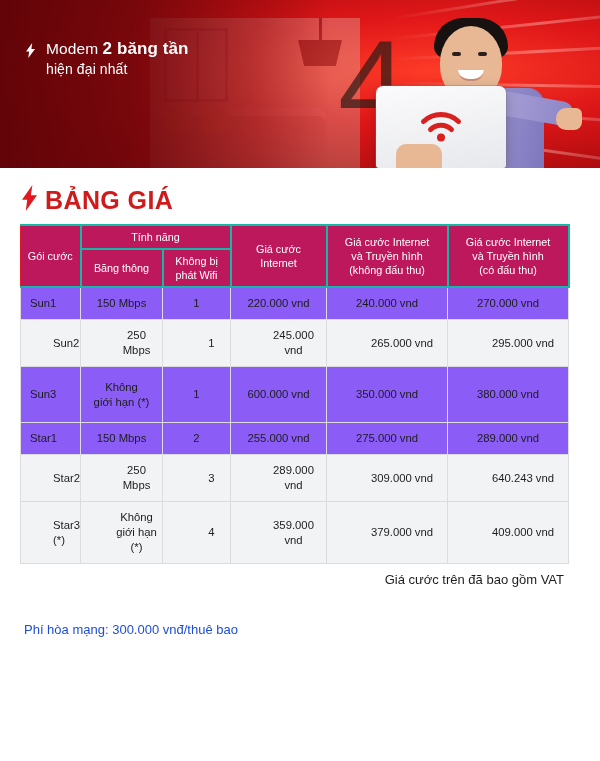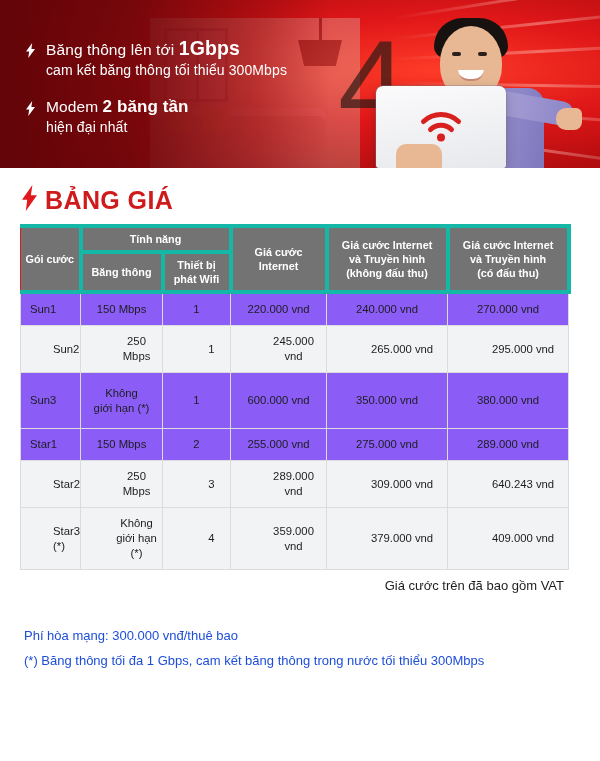--- a/index.html
+++ b/index.html
@@ -139,24 +139,24 @@
   }
   .section-title .tbolt { color: #e0191e; font-size: 26px; line-height: 1; }
   .section-title h1 {
     color: #cf1b1b; font-size: 25px; font-weight: 700; letter-spacing: .4px;
   }
 
   
   .table-wrap { margin: 6px 0 0 20px; width: 548px; }
   table { border-collapse: collapse; width: 548px; table-layout: fixed; }
   thead th {
-    background: #737373; color: #fff;
-    font-size: 10.8px; font-weight: 700; line-height: 14px;
+    background: #be185d; color: #fff;
+    font-size: 10.8px; font-weight: 400; line-height: 14px;
     text-align: center; vertical-align: middle;
-    border: 4px solid #14b8a6;
+    border: 2px solid #14b8a6;
     padding: 4px 2px;
   }
   thead th.pkg { border-left: 1px solid #e0191e; margin-left: 22px; }
   tbody td {
     border: 1px solid #dcdcde;
     font-size: 11.3px; color: #1d1d1f;
     text-align: center; vertical-align: middle;
     padding: 8px 2px; line-height: 15px;
   }
   tbody td.left { text-align: left; padding-left: 9px; }
@@ -216,33 +216,20 @@
           <path d="M5.5 11.5a25.5 25.5 0 0135 0" stroke="#d8201f" stroke-width="5" fill="none" stroke-linecap="round"></path>
         </svg>
       </span>
     </div>
     <div class="p-hand-hold"></div>
   </div>
 
   <div class="banner-left-shade"></div>
 
   <div class="bullets">
-    <div class="bullet b1">
-      <span class="bolt">
-        <svg width="9" height="15" viewBox="0 0 9 15" aria-hidden="true">
-            <path d="M6.2 0L0 8.6h3.1L2.3 15 9 5.9H5.4L6.2 0z" fill="#ffffff"></path>
-          </svg>
-      </span>
-      <span class="bullet-lines">
-        <div class="l1">
-          <span>Băng thông lên tới </span><b>1Gbps</b>
-        </div>
-        <div class="l2">cam kết băng thông tối thiểu 300Mbps</div>
-      </span>
-    </div>
 
     <div class="bullet b2">
       <span class="bolt">
         <svg width="9" height="15" viewBox="0 0 9 15" aria-hidden="true">
             <path d="M6.2 0L0 8.6h3.1L2.3 15 9 5.9H5.4L6.2 0z" fill="#ffffff"></path>
           </svg>
       </span>
       <span class="bullet-lines">
         <div class="l1">
           <span>Modem </span><b>2 băng tần</b>
@@ -287,21 +274,21 @@
         </th>
         <th rowspan="2">
           <div>Giá cước Internet</div>
           <div>và Truyền hình</div>
           <div>(có đấu thu)</div>
         </th>
       </tr>
       <tr>
         <th>Băng thông</th>
         <th>
-          <div>Thiết bị</div>
+          <div>Không bị</div>
           <div>phát Wifi</div>
         </th>
       </tr>
     </thead>
     <tbody>
       <tr>
         <td class="left">Sun1</td>
         <td>150 Mbps</td>
         <td>1</td>
         <td>220.000 vnd</td>
@@ -355,14 +342,13 @@
         <td>409.000 vnd</td>
       </tr>
     </tbody>
   </table>
 </div>
 
 <div class="vat">Giá cước trên đã bao gồm VAT</div>
 
 <div class="notes">
   <div>Phí hòa mạng: 300.000 vnđ/thuê bao</div>
-  <div>(*) Băng thông tối đa 1 Gbps, cam kết băng thông trong nước tối thiểu 300Mbps</div>
 </div>
 
 </body></html>

